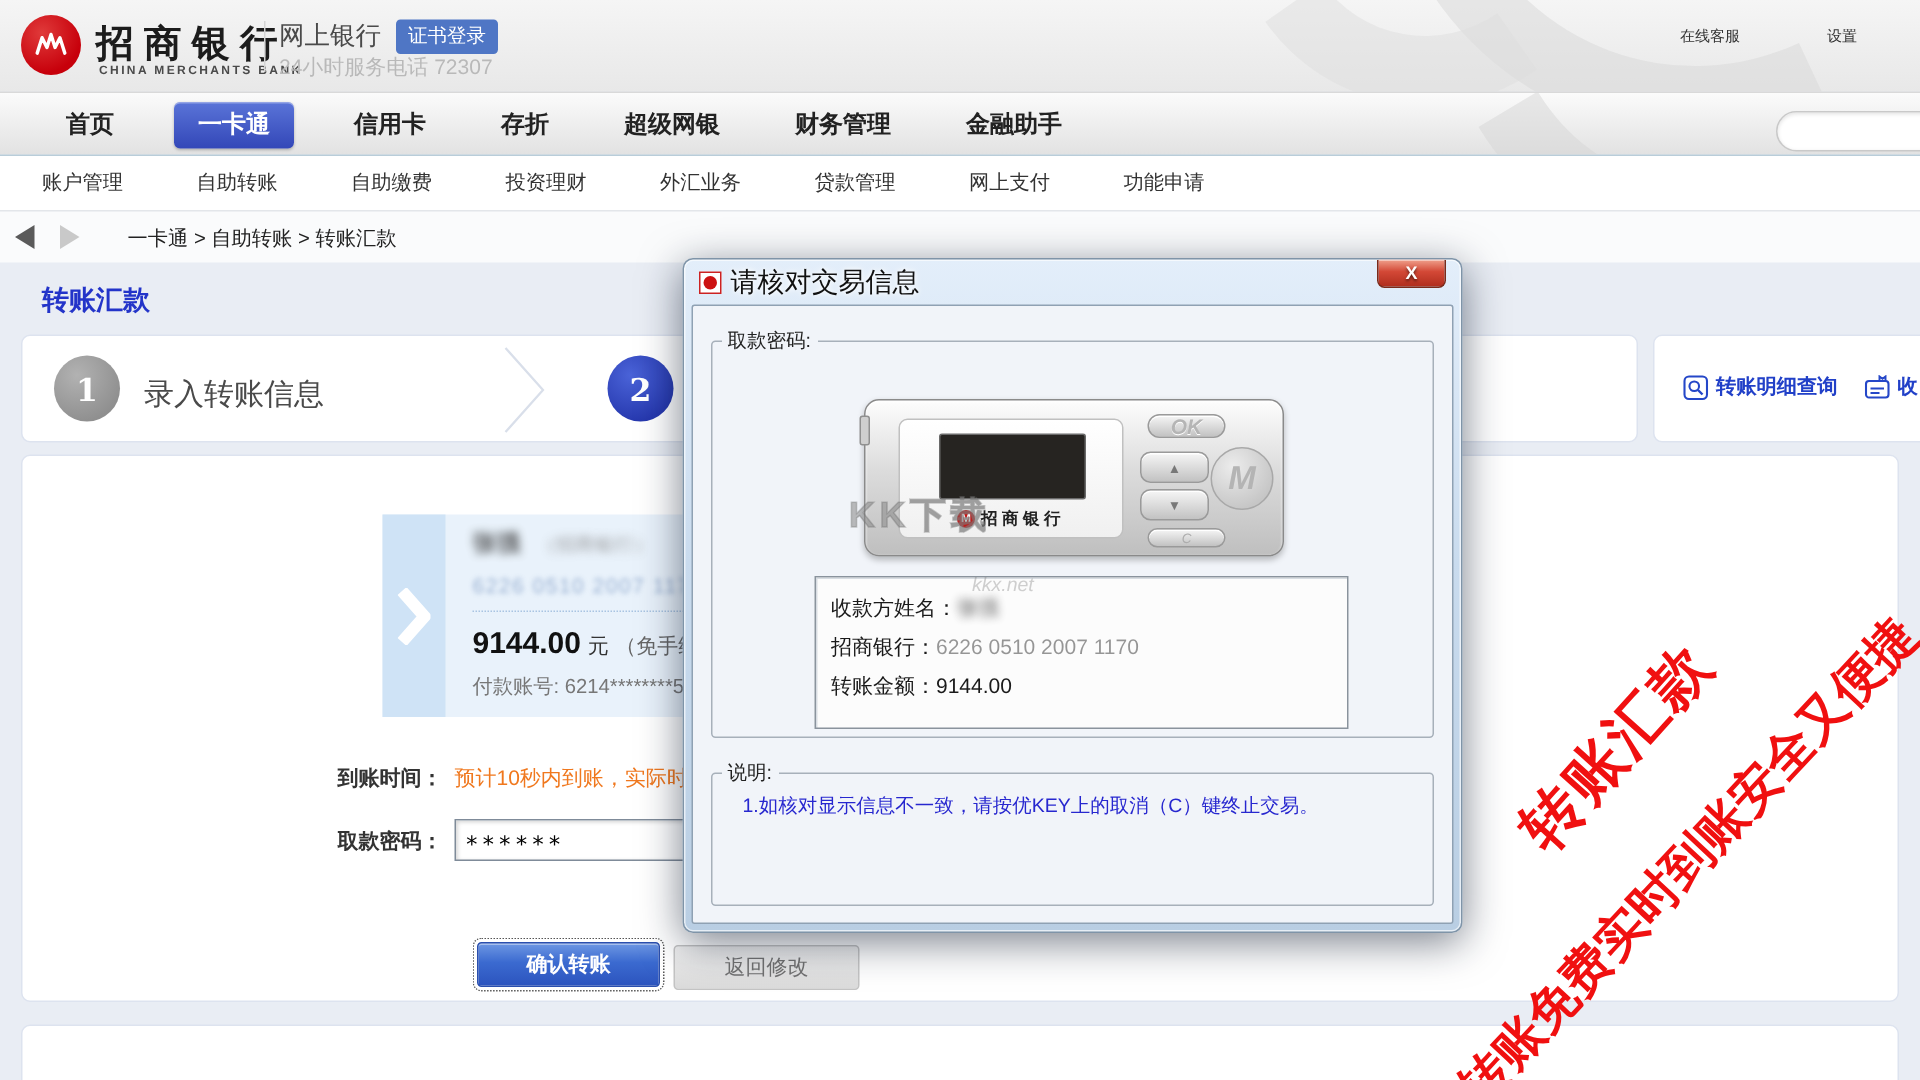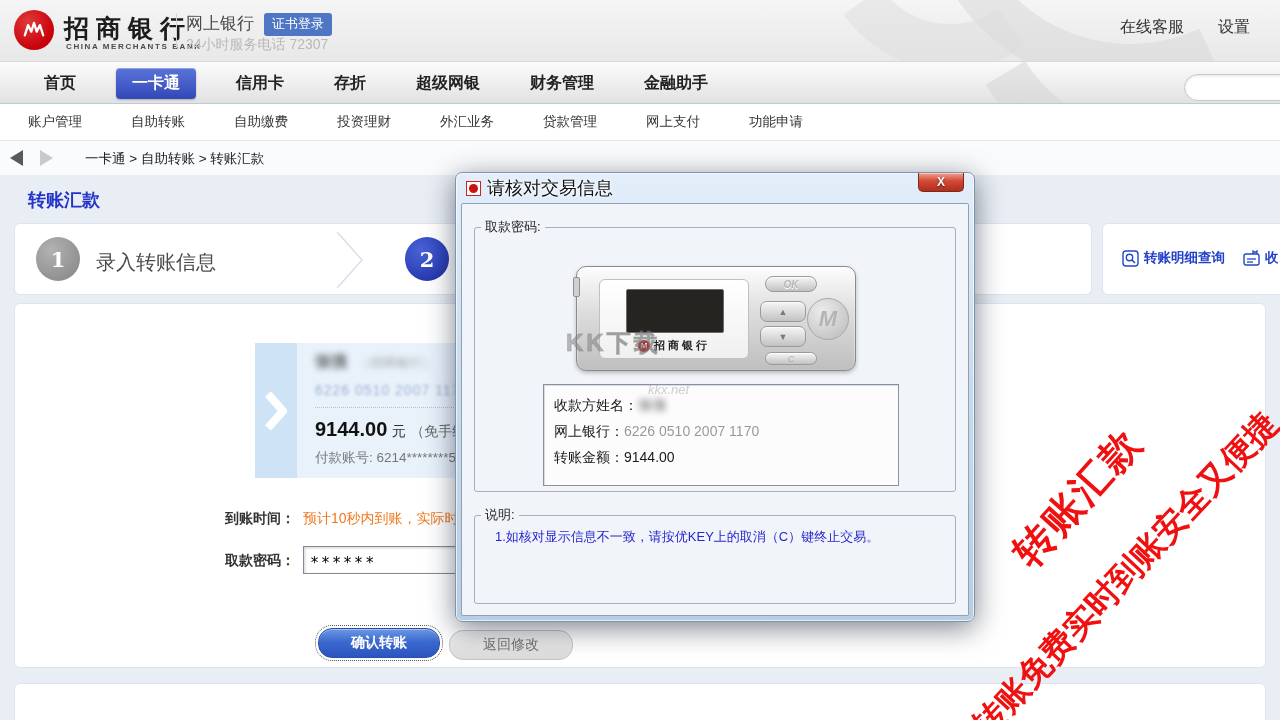--- a/index.html
+++ b/index.html
@@ -14,21 +14,21 @@
   .swirl.s1 { width:420px; height:420px; right:-60px; top:-330px; border-bottom-color:#d8d8d8; transform:rotate(20deg); }
   .swirl.s2 { width:260px; height:260px; right:200px; top:-190px; border-bottom-color:#dedede; transform:rotate(10deg); }
   .logo-circle { left:14px; top:10px; width:40px; height:40px; border-radius:50%;
     background:radial-gradient(circle at 35% 30%, #e03a3a, #c7000b 70%); display:flex; align-items:center; justify-content:center; }
   .logo-cn { left:64px; top:12px; font-size:25px; font-weight:bold; color:#1c1c1c; letter-spacing:7px; font-family:"Liberation Serif", serif; }
   .logo-en { left:66px; top:42px; font-size:8px; font-weight:bold; color:#4a4a4a; letter-spacing:1.6px; }
   .hdr-divider { left:176px; top:14px; width:1px; height:34px; background:#d4d4d4; }
   .product-name { left:186px; top:12px; font-size:17px; color:#4a4a4a; }
   .cert-badge { left:264px; top:13px; background:#4f76c5; color:#fff; font-size:13px; padding:2px 8px 3px; border-radius:3px; }
   .hotline { left:186px; top:36px; font-size:14px; color:#b9b9b9; }
-  .hdr-link { top:17px; font-size:16px; color:#333; cursor:pointer; }
+  .hdr-link { top:17px; font-size:10px; color:#333; cursor:pointer; }
   .hdr-link.l1 { left:1120px; } .hdr-link.l2 { left:1218px; }
 
   
   .mainnav { left:0; top:62px; width:1280px; height:42px;
     background:linear-gradient(180deg,#fbfbfb,#e2e2e2); border-bottom:1px solid #b9cdd9; overflow:hidden; }
   .mainnav .swirl.s3 { width:360px; height:360px; right:-40px; top:-250px; border-bottom-color:#d5d5d5; transform:rotate(14deg); }
   .tabs { left:34px; top:0; height:42px; display:flex; align-items:center; gap:30px; }
   .tab { font-size:16px; font-weight:bold; color:#222; padding:5px 10px; cursor:pointer; white-space:nowrap; }
   .tab.active { background:linear-gradient(180deg,#5a74d8,#3347b8); color:#fff; border-radius:4px; padding:5px 16px;
     box-shadow:inset 0 1px 0 rgba(255,255,255,.35), 0 1px 2px rgba(0,0,0,.25); }
@@ -80,21 +80,21 @@
   .blur-strong { filter:blur(3px); opacity:.8; }
   .blur-soft { filter:blur(1.8px); opacity:.75; }
 
   
   .frm-label { width:72px; text-align:right; font-size:14px; color:#333; font-weight:bold; }
   .lbl-arrival { left:223px; top:510px; }
   .lbl-pwd { left:223px; top:552px; }
   .arrival-note { left:303px; top:510px; font-size:14px; color:#f0781e; }
   .pwd-input { left:303px; top:546px; width:172px; height:28px; border:1px solid #7f8b99; background:#fff;
     box-shadow:inset 1px 1px 3px rgba(0,0,0,.18); font-size:15px; letter-spacing:2px; padding:6px 6px 0; font-family:"DejaVu Sans Mono", monospace; outline:none; }
-  .btn { height:30px; border-radius:14px; font-size:14px; display:flex; align-items:center; justify-content:center; cursor:pointer; }
+  .btn { height:30px; border-radius:3px; font-size:14px; display:flex; align-items:center; justify-content:center; cursor:pointer; }
   .btn-confirm { left:318px; top:628px; width:122px; background:linear-gradient(180deg,#6d97e3,#3b6ad0 45%,#2c54be);
     border:1px solid #2a4fae; color:#fff; font-weight:bold; outline:1px dotted #555; outline-offset:2px;
     box-shadow:inset 0 1px 0 rgba(255,255,255,.4); }
   .btn-back { left:449px; top:630px; width:124px; background:linear-gradient(180deg,#efefef,#d9d9d9);
     border:1px solid #bfbfbf; color:#666; opacity:.92; }
 
   
   .dialog { left:455px; top:172px; width:520px; height:450px; z-index:100; border-radius:7px;
     background:linear-gradient(180deg,#e3eefa 0%,#c9dbee 45%,#b9cee3 100%);
     border:1px solid #7f94a8; box-shadow:0 6px 28px rgba(15,25,45,.55), inset 0 0 0 1px rgba(255,255,255,.65); }
@@ -125,21 +125,21 @@
   .dev-notch { left:-4px; top:10px; width:7px; height:20px; background:#cfcfcf; border:1px solid #909090; border-radius:2px; }
   .dev-panel { left:22px; top:12px; width:150px; height:80px; border-radius:6px;
     background:linear-gradient(180deg,#ffffff,#f0f0f0); border:1px solid #c0c0c0; }
   .dev-screen { left:26px; top:9px; width:98px; height:44px; background:#262421; border:1px solid #6a6a6a; border-radius:2px; }
   .dev-brand { left:0; top:58px; width:100%; display:flex; align-items:center; justify-content:center; gap:4px; }
   .dev-brand .dot { width:12px; height:12px; border-radius:50%; background:#cc1111; color:#fff; font-size:8px; font-weight:bold;
     display:flex; align-items:center; justify-content:center; }
   .dev-brand .txt { font-size:11px; font-weight:bold; color:#222; letter-spacing:3px; font-family:"Liberation Serif", serif; }
   .dev-btn { background:linear-gradient(180deg,#f6f6f6,#c2c2c2); border:1px solid #9a9a9a;
     display:flex; align-items:center; justify-content:center; box-shadow:inset 0 1px 0 #fff; }
-  .dev-ok { left:188px; top:9px; width:52px; height:16px; border-radius:9px; font-size:10px; font-style:italic; font-weight:bold; color:#b5b5b5; text-shadow:0 1px 0 #fff;text-align:right; }
+  .dev-ok { left:188px; top:9px; width:52px; height:16px; border-radius:9px; font-size:14px; font-style:italic; font-weight:bold; color:#b5b5b5; text-shadow:0 1px 0 #fff;text-align:right; }
   .dev-up { left:183px; top:34px; width:46px; height:21px; border-radius:7px; font-size:9px; color:#787878; }
   .dev-down { left:183px; top:59px; width:46px; height:21px; border-radius:7px; font-size:9px; color:#787878; }
   .dev-c { left:188px; top:85px; width:52px; height:13px; border-radius:7px; font-size:9px; font-style:italic; color:#adadad; }
   .dev-mcircle { left:230px; top:31px; width:42px; height:42px; border-radius:50%;
     background:radial-gradient(circle at 35% 30%, #ececec, #c6c6c6 75%); border:1px solid #a8a8a8;
     display:flex; align-items:center; justify-content:center; color:#b4b4b4; font-size:22px; font-weight:bold; font-style:italic; }
 
   
   .wm-site { left:566px; top:327px; z-index:110; font-size:24px; font-weight:bold; letter-spacing:3px;
     color:rgba(135,135,135,.55); -webkit-text-stroke:1px rgba(110,110,110,.35); }
@@ -290,21 +290,21 @@
           <div class="abs dev-btn dev-down">▼</div>
           <div class="abs dev-btn dev-c">C</div>
           <div class="abs dev-mcircle">M</div>
         </div>
 
         <div class="abs info-box">
           <div>
             <span>收款方姓名：</span><span class="blur-strong">张强</span>
           </div>
           <div>
-            <span>网上银行：</span><span class="faded">6226 0510 2007 1170</span>
+            <span>招商银行：</span><span class="faded">6226 0510 2007 1170</span>
           </div>
           <div>
             <span>转账金额：</span><span>9144.00</span>
           </div>
         </div>
       </fieldset>
 
       <fieldset class="fs-note">
         <legend>说明:</legend>
         <div class="note-line">1.如核对显示信息不一致，请按优KEY上的取消（C）键终止交易。</div>

